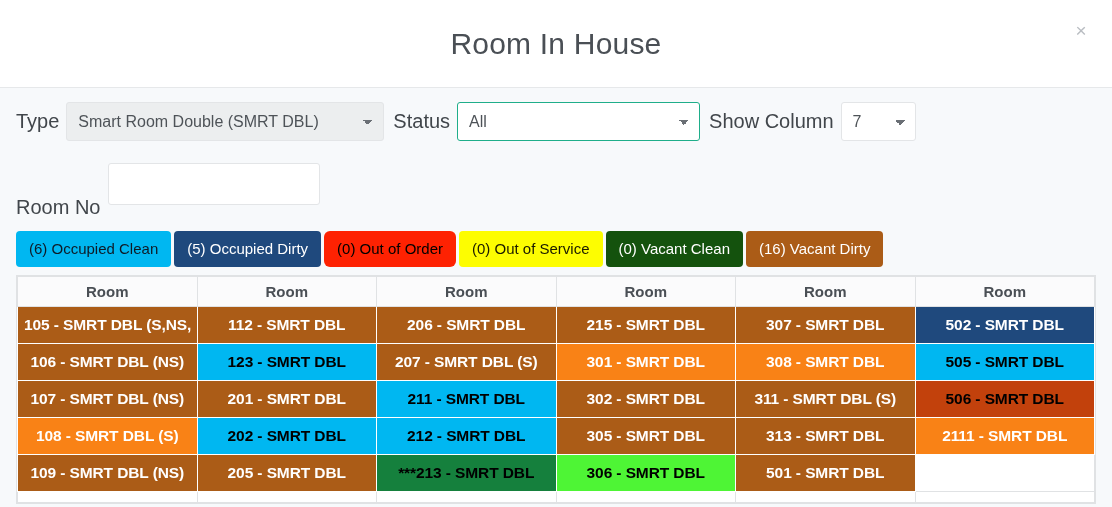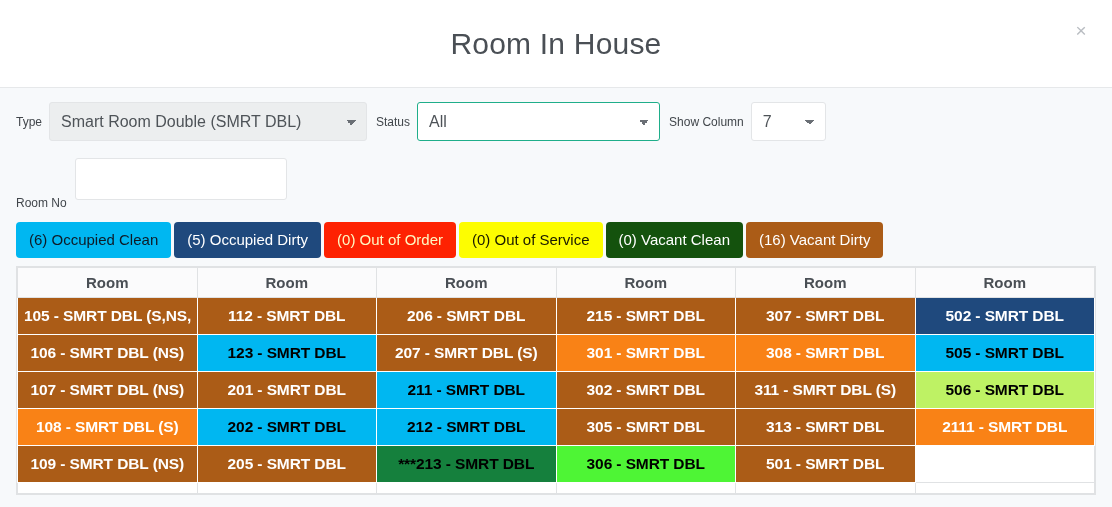--- a/index.html
+++ b/index.html
@@ -49,21 +49,21 @@
     padding: 14px 16px 0 16px;
     background: #f7f9fb;
   }
   
   .filter-row {
     display: flex; align-items: center;
     gap: 0;
     margin-bottom: 7px;
   }
   .filter-label {
-    font-size: 12px;
+    font-size: 20px;
     color: #41464b;
     padding: 0 7px 0 0;
     white-space: nowrap;
   }
   .filter-label.mid { padding-left: 9px; }
   select.sel, input.txt {
     font-family: "Liberation Sans", sans-serif;
     font-size: 16px;
     color: #4e5358;
     height: 39px;
@@ -187,21 +187,21 @@
     </div>
 
     <div class="roomno-row">
       <span class="filter-label">Room No</span>
       <input class="txt" type="text" placeholder="" style="">
     </div>
 
     <div class="legend" id="legend">
         <button class="legend-btn" style="background: rgb(0, 183, 241); color: rgb(14, 26, 38);">(6) Occupied Clean</button>
         <button class="legend-btn" style="background: rgb(31, 73, 125); color: rgb(255, 255, 255);">(5) Occupied Dirty</button>
-        <button class="legend-btn" style="background: rgb(254, 34, 2); color: #fef9c3;">(0) Out of Order</button>
+        <button class="legend-btn" style="background: rgb(254, 34, 2); color: #000000; border-radius: 6px;">(0) Out of Order</button>
         <button class="legend-btn" style="background: rgb(253, 253, 1); color: rgb(26, 26, 0);">(0) Out of Service</button>
         <button class="legend-btn" style="background: rgb(20, 82, 13); color: rgb(255, 255, 255);">(0) Vacant Clean</button>
         <button class="legend-btn" style="background: rgb(171, 92, 23); color: rgb(255, 255, 255);">(16) Vacant Dirty</button>
       </div>
 
     <div class="grid-wrap">
       <table class="grid">
         <thead>
           <tr id="head-row">
               <th>Room</th>
@@ -228,21 +228,21 @@
               <td style="background: rgb(249, 130, 22); color: rgb(255, 255, 255);">301 - SMRT DBL</td>
               <td style="background: rgb(249, 130, 22); color: rgb(255, 255, 255);">308 - SMRT DBL</td>
               <td style="background: rgb(0, 183, 241); color: rgb(0, 0, 0);">505 - SMRT DBL</td>
             </tr>
             <tr>
               <td style="background: rgb(171, 92, 23); color: rgb(255, 255, 255);">107 - SMRT DBL (NS)</td>
               <td style="background: rgb(171, 92, 23); color: rgb(255, 255, 255);">201 - SMRT DBL</td>
               <td style="background: rgb(0, 183, 241); color: rgb(0, 0, 0);">211 - SMRT DBL</td>
               <td style="background: rgb(171, 92, 23); color: rgb(255, 255, 255);">302 - SMRT DBL</td>
               <td style="background: rgb(171, 92, 23); color: rgb(255, 255, 255);">311 - SMRT DBL (S)</td>
-              <td style="background: #bef264; color: rgb(0, 0, 0);">506 - SMRT DBL</td>
+              <td style="background: #c2410c; color: rgb(0, 0, 0);">506 - SMRT DBL</td>
             </tr>
             <tr>
               <td style="background: rgb(249, 130, 22); color: rgb(255, 255, 255);">108 - SMRT DBL (S)</td>
               <td style="background: rgb(0, 183, 241); color: rgb(0, 0, 0);">202 - SMRT DBL</td>
               <td style="background: rgb(0, 183, 241); color: rgb(0, 0, 0);">212 - SMRT DBL</td>
               <td style="background: rgb(171, 92, 23); color: rgb(255, 255, 255);">305 - SMRT DBL</td>
               <td style="background: rgb(171, 92, 23); color: rgb(255, 255, 255);">313 - SMRT DBL</td>
               <td style="background: rgb(249, 130, 22); color: rgb(255, 255, 255);">2111 - SMRT DBL</td>
             </tr>
             <tr>

